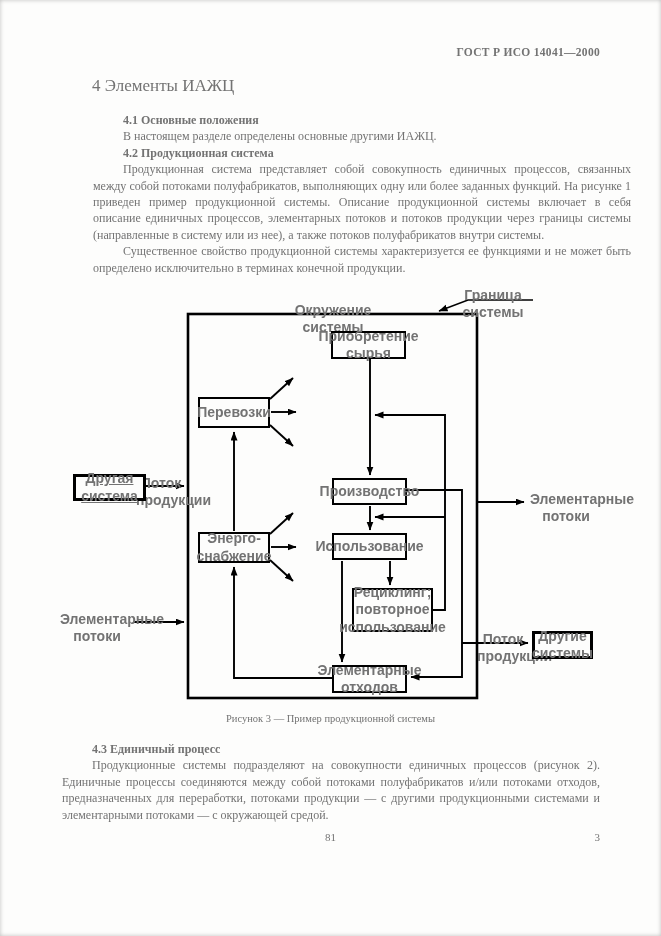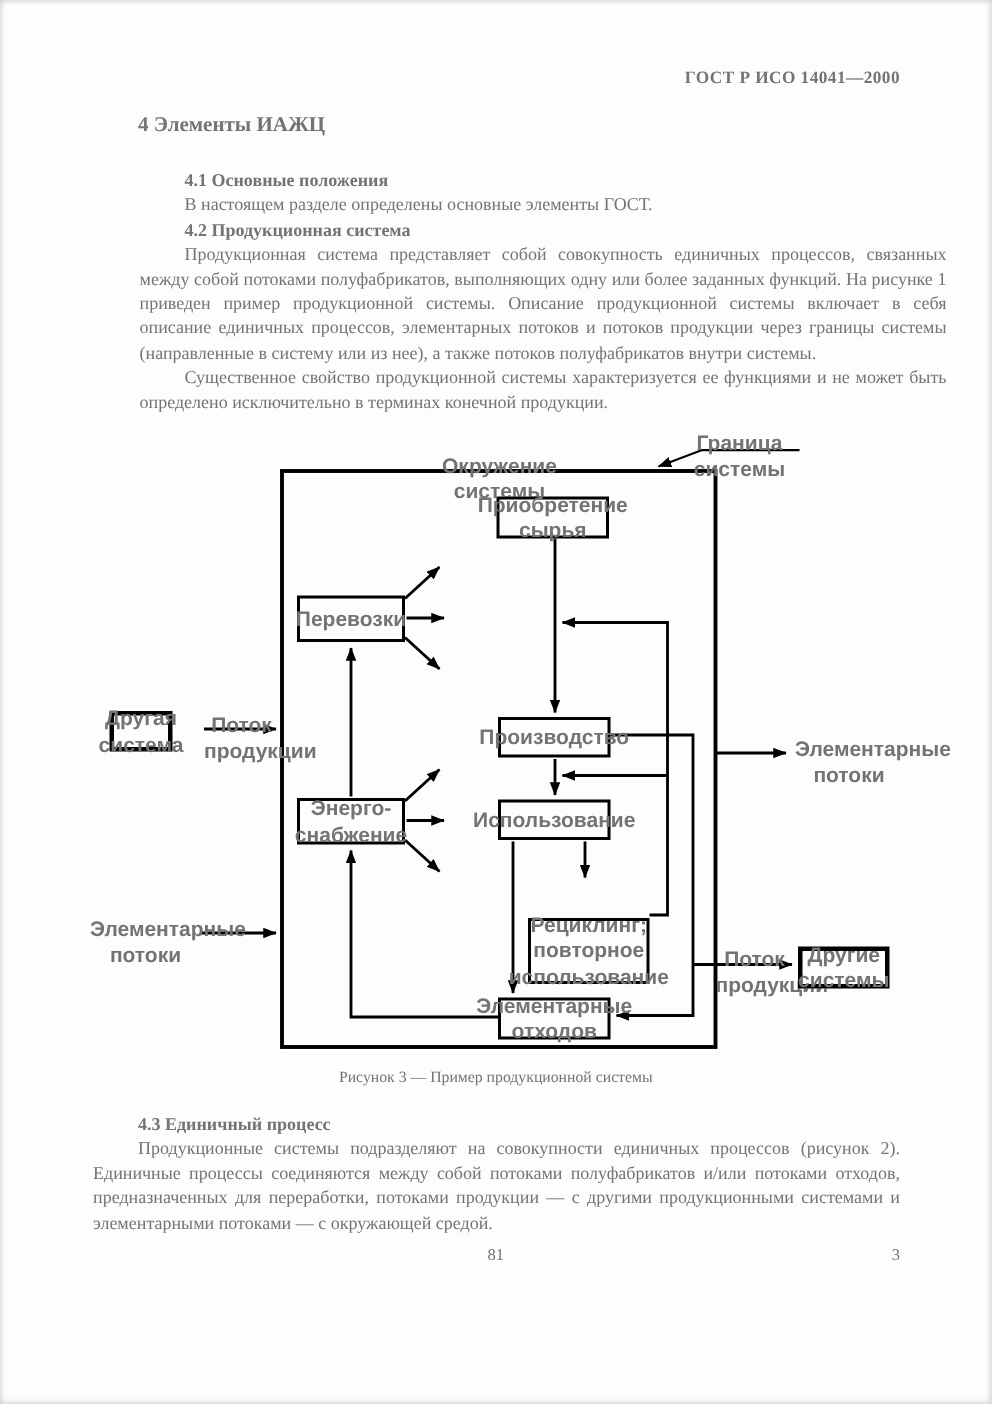--- a/index.html
+++ b/index.html
@@ -2,21 +2,21 @@
 <html><head>
 <meta charset="utf-8">
 <style>
   html,body{margin:0;padding:0;background:#e8e8e8;}
   .page{
     position:relative; width:661px; height:936px; background:#fdfdfc;
     font-family:"Liberation Serif", serif; color:#737373; overflow:hidden;
     box-shadow:inset 0 0 4px rgba(0,0,0,.25);
   }
   .hdr{position:absolute; top:46px; right:61px; font-weight:bold; font-size:11.5px; letter-spacing:.3px;}
-  .chapter{position:absolute; top:76px; left:92px; font-weight:bold; font-size:14px;}
+  .chapter{position:absolute; top:76px; left:92px; font-weight:normal; font-size:17px;}
   .textblock{position:absolute; left:62px; width:538px; font-size:12px; line-height:16.4px; text-align:justify;}
   .tb1{top:112px;margin-left:31px;}
   .tb2{top:741px;}
   .subhead{font-weight:bold; text-indent:30px;}
   .para{margin:0; text-indent:30px;}
   .caption{position:absolute; top:713px; left:0; width:661px; text-align:center; font-size:10.5px;}
   .pgnum{position:absolute; top:831px; font-size:11px;}
   .pgnum.center{left:0; width:661px; text-align:center;}
   .pgnum.right{right:61px;}
 
@@ -38,21 +38,21 @@
 </head>
 <body>
 
 <div class="page">
 
   <div class="hdr">ГОСТ Р ИСО 14041—2000</div>
   <div class="chapter">4  Элементы ИАЖЦ</div>
 
   <div class="textblock tb1">
     <div class="subhead">4.1  Основные положения</div>
-    <p class="para">В настоящем разделе определены основные элементы ГОСТ.</p>
+    <p class="para">В настоящем разделе определены основные другими ИАЖЦ.</p>
     <div class="subhead">4.2  Продукционная система</div>
     <p class="para">Продукционная система представляет собой совокупность единичных процессов, связанных между собой потоками полуфабрикатов, выполняющих одну или более заданных функций. На рисунке 1 приведен пример продукционной системы. Описание продукционной системы включает в себя описание единичных процессов, элементарных потоков и потоков продукции через границы системы (направленные в систему или из нее), а также потоков полуфабрикатов внутри системы.</p>
     <p class="para">Существенное свойство продукционной системы характеризуется ее функциями и не может быть определено исключительно в терминах конечной продукции.</p>
   </div>
 
   <div class="dg-layer">
 
     <svg class="wires" width="661" height="936" viewBox="0 0 661 936">
       <defs>
         <marker id="arr" markerUnits="userSpaceOnUse" markerWidth="10" markerHeight="8" refX="8.5" refY="3.5" orient="auto">
@@ -107,23 +107,23 @@
     <div class="dlabel dg" style="left:136px; top:475px; width:50px;">Поток продукции</div>
     <div class="dlabel dg" style="left:60px; top:611px; width:74px;">Элементарные потоки</div>
     <div class="dlabel dg" style="left:530px; top:491px; width:72px;">Элементарные потоки</div>
     <div class="dlabel dg" style="left:477px; top:631px; width:52px;">Поток продукции</div>
 
     <div class="dbox dg" style="left:331px; top:331px; width:75px; height:28px;">Приобретение сырья</div>
     <div class="dbox dg" style="left:198px; top:397px; width:72px; height:31px;">Перевозки</div>
     <div class="dbox dg" style="left:198px; top:532px; width:72px; height:31px;">Энерго-снабжение</div>
     <div class="dbox dg" style="left:332px; top:478px; width:75px; height:27px;">Производство</div>
     <div class="dbox dg" style="left:332px; top:533px; width:75px; height:27px;">Использование</div>
-    <div class="dbox dg" style="left:352px; top:588px; width:81px; height:44px;margin-top:24px;">Рециклинг; повторное использование</div>
+    <div class="dbox dg" style="left:352px; top:588px; width:81px; height:44px;">Рециклинг; повторное использование</div>
     <div class="dbox dg" style="left:332px; top:665px; width:75px; height:28px;">Элементарные отходов</div>
-    <div class="dbox dg heavy" style="left:73px; top:474px; width:42px; height:27px;">Другая система</div>
+    <div class="dbox dg heavy" style="left:73px; top:474px; width:73px; height:27px;text-decoration:underline;">Другая система</div>
     <div class="dbox dg heavy" style="left:532px; top:631px; width:61px; height:28px;">Другие системы</div>
   </div>
 
   <div class="caption">Рисунок 3 — Пример продукционной системы</div>
 
   <div class="textblock tb2">
     <div class="subhead">4.3  Единичный процесс</div>
     <p class="para">Продукционные системы подразделяют на совокупности единичных процессов (рисунок 2). Единичные процессы соединяются между собой потоками полуфабрикатов и/или потоками отходов, предназначенных для переработки, потоками продукции — с другими продукционными системами и элементарными потоками — с окружающей средой.</p>
   </div>
 

